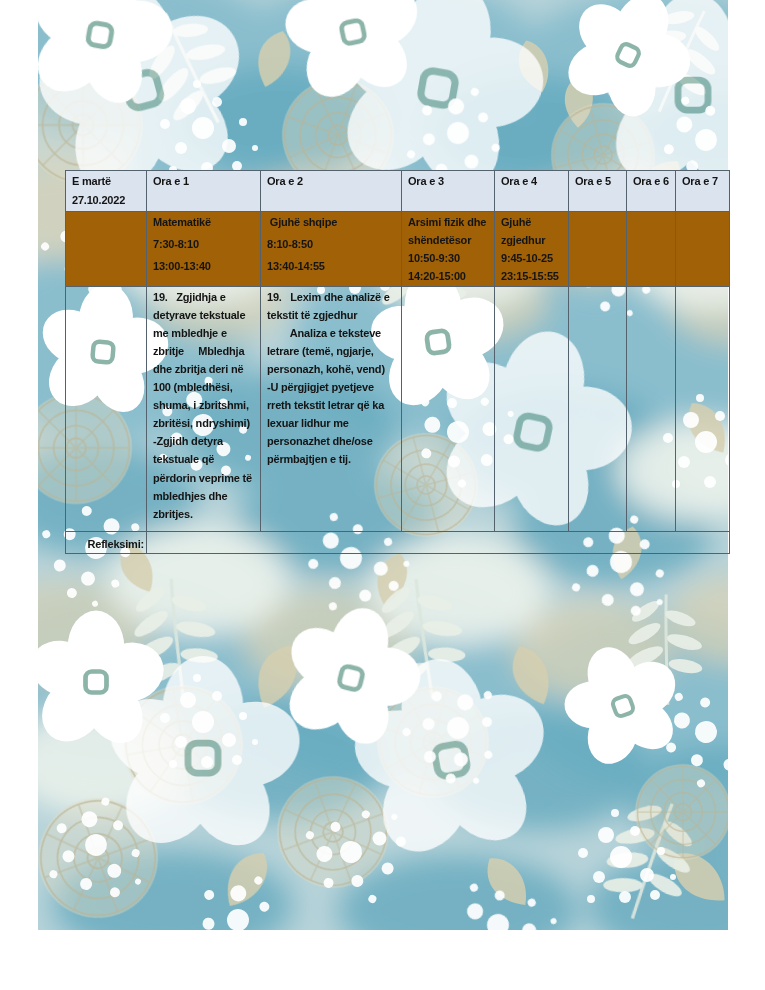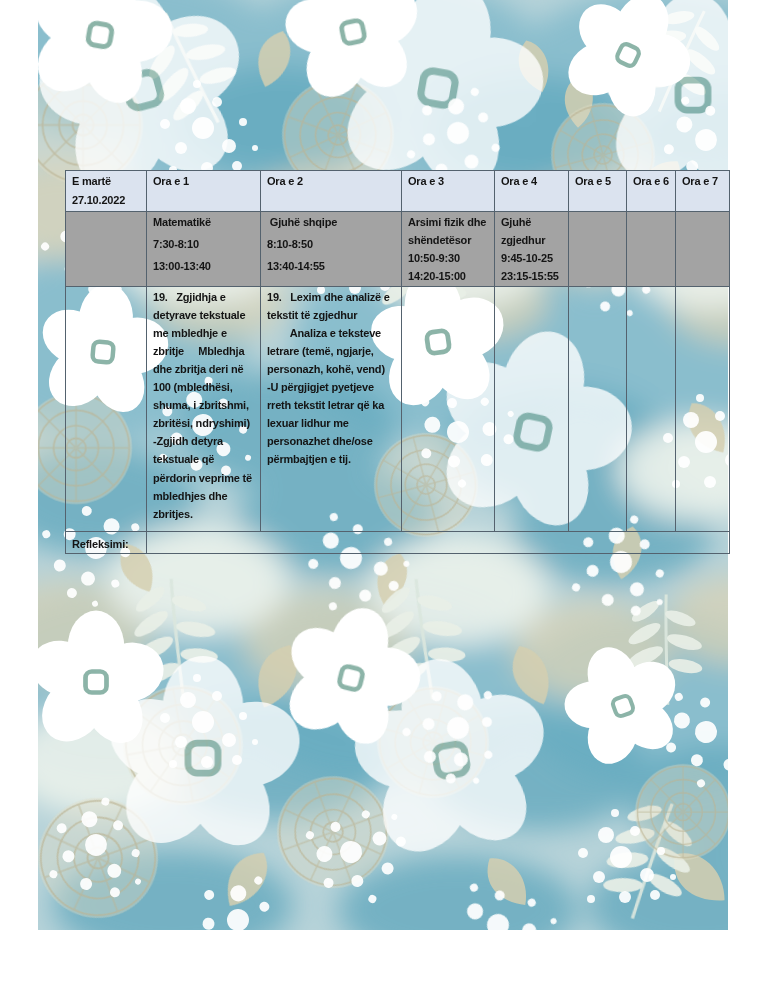--- a/index.html
+++ b/index.html
@@ -27,27 +27,27 @@
     border:1px solid #54626e;
     vertical-align:top;
     padding:1px 2px 0 6px;
     overflow:hidden;
   }
   .para{white-space:pre-wrap;line-height:18.1px;margin:0;}
   tr.row-head{height:40px;}
   tr.row-head td{background:#dbe3ef;}
   tr.row-head .para{line-height:19.4px;}
   tr.row-sub{height:73px;}
-  tr.row-sub td{background:#a3a3a3;}
+  tr.row-sub td{background:#a16207;}
   tr.row-sub .para{line-height:18.5px;margin-bottom:3.5px;}
   tr.row-sub td.tight .para{line-height:18.2px;margin-bottom:0;}
   tr.row-les{height:245px;}
   tr.row-les .para{line-height:18.1px;}
   tr.row-foot1{height:43px;}
-  tr.row-foot2{height:21px;}
+  tr.row-foot2{height:21px;text-align:right;}
   tr.row-foot1 td, tr.row-foot2 td{padding-top:3px;}
   tr.row-foot1 .para, tr.row-foot2 .para{line-height:18.8px;}
 </style>
 </head>
 <body>
 
 <div class="page">
 
   <svg class="bg-art" viewBox="0 0 690 930" preserveAspectRatio="none" xmlns="http://www.w3.org/2000/svg">
     <defs>

